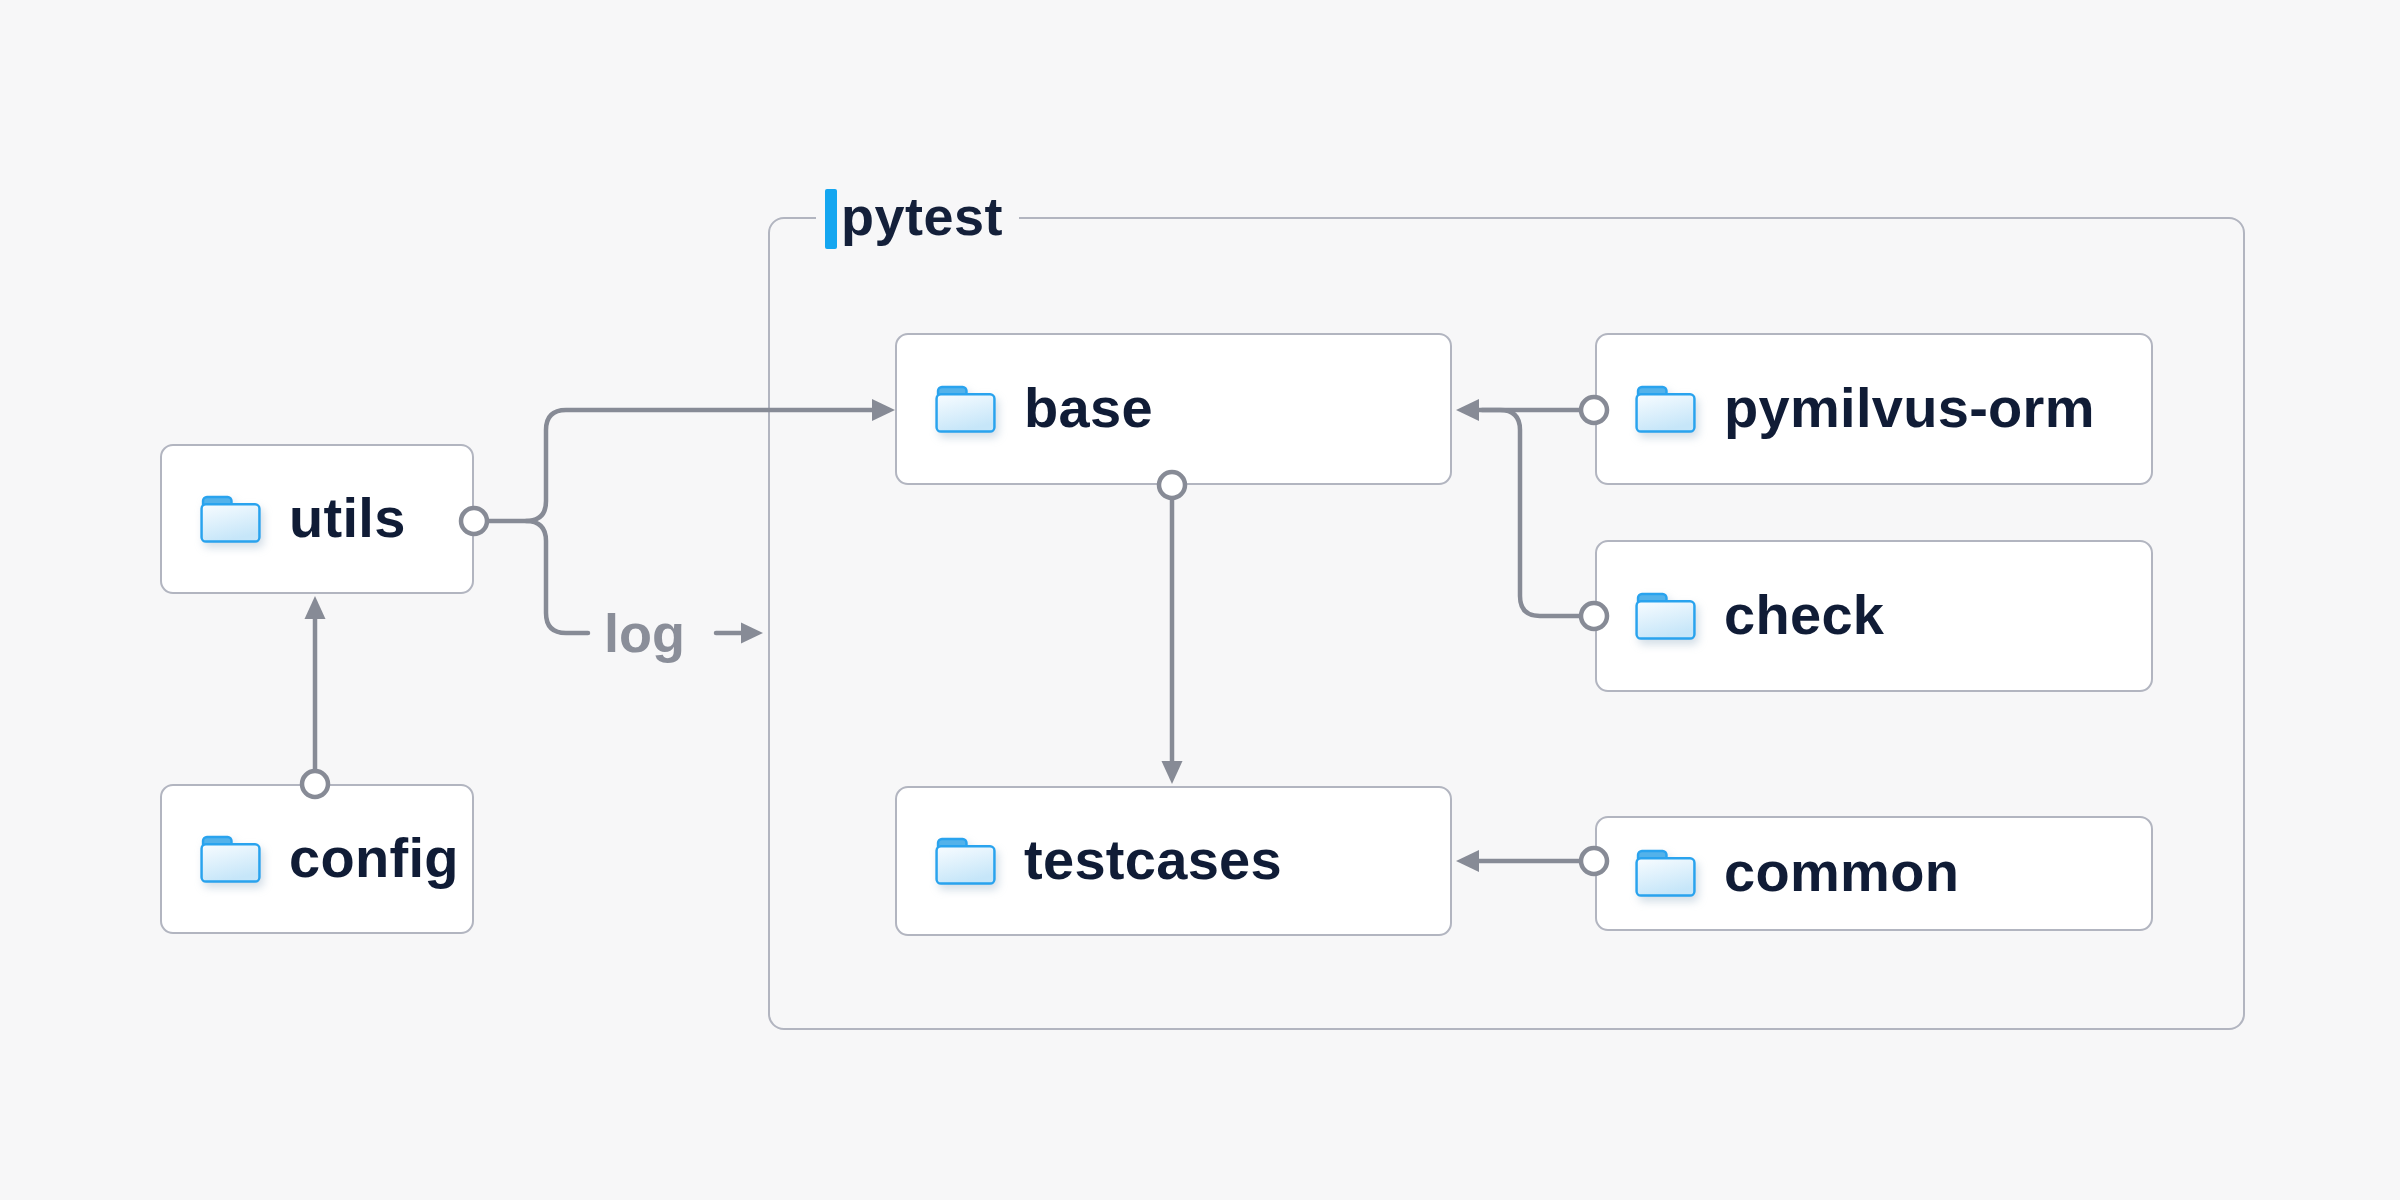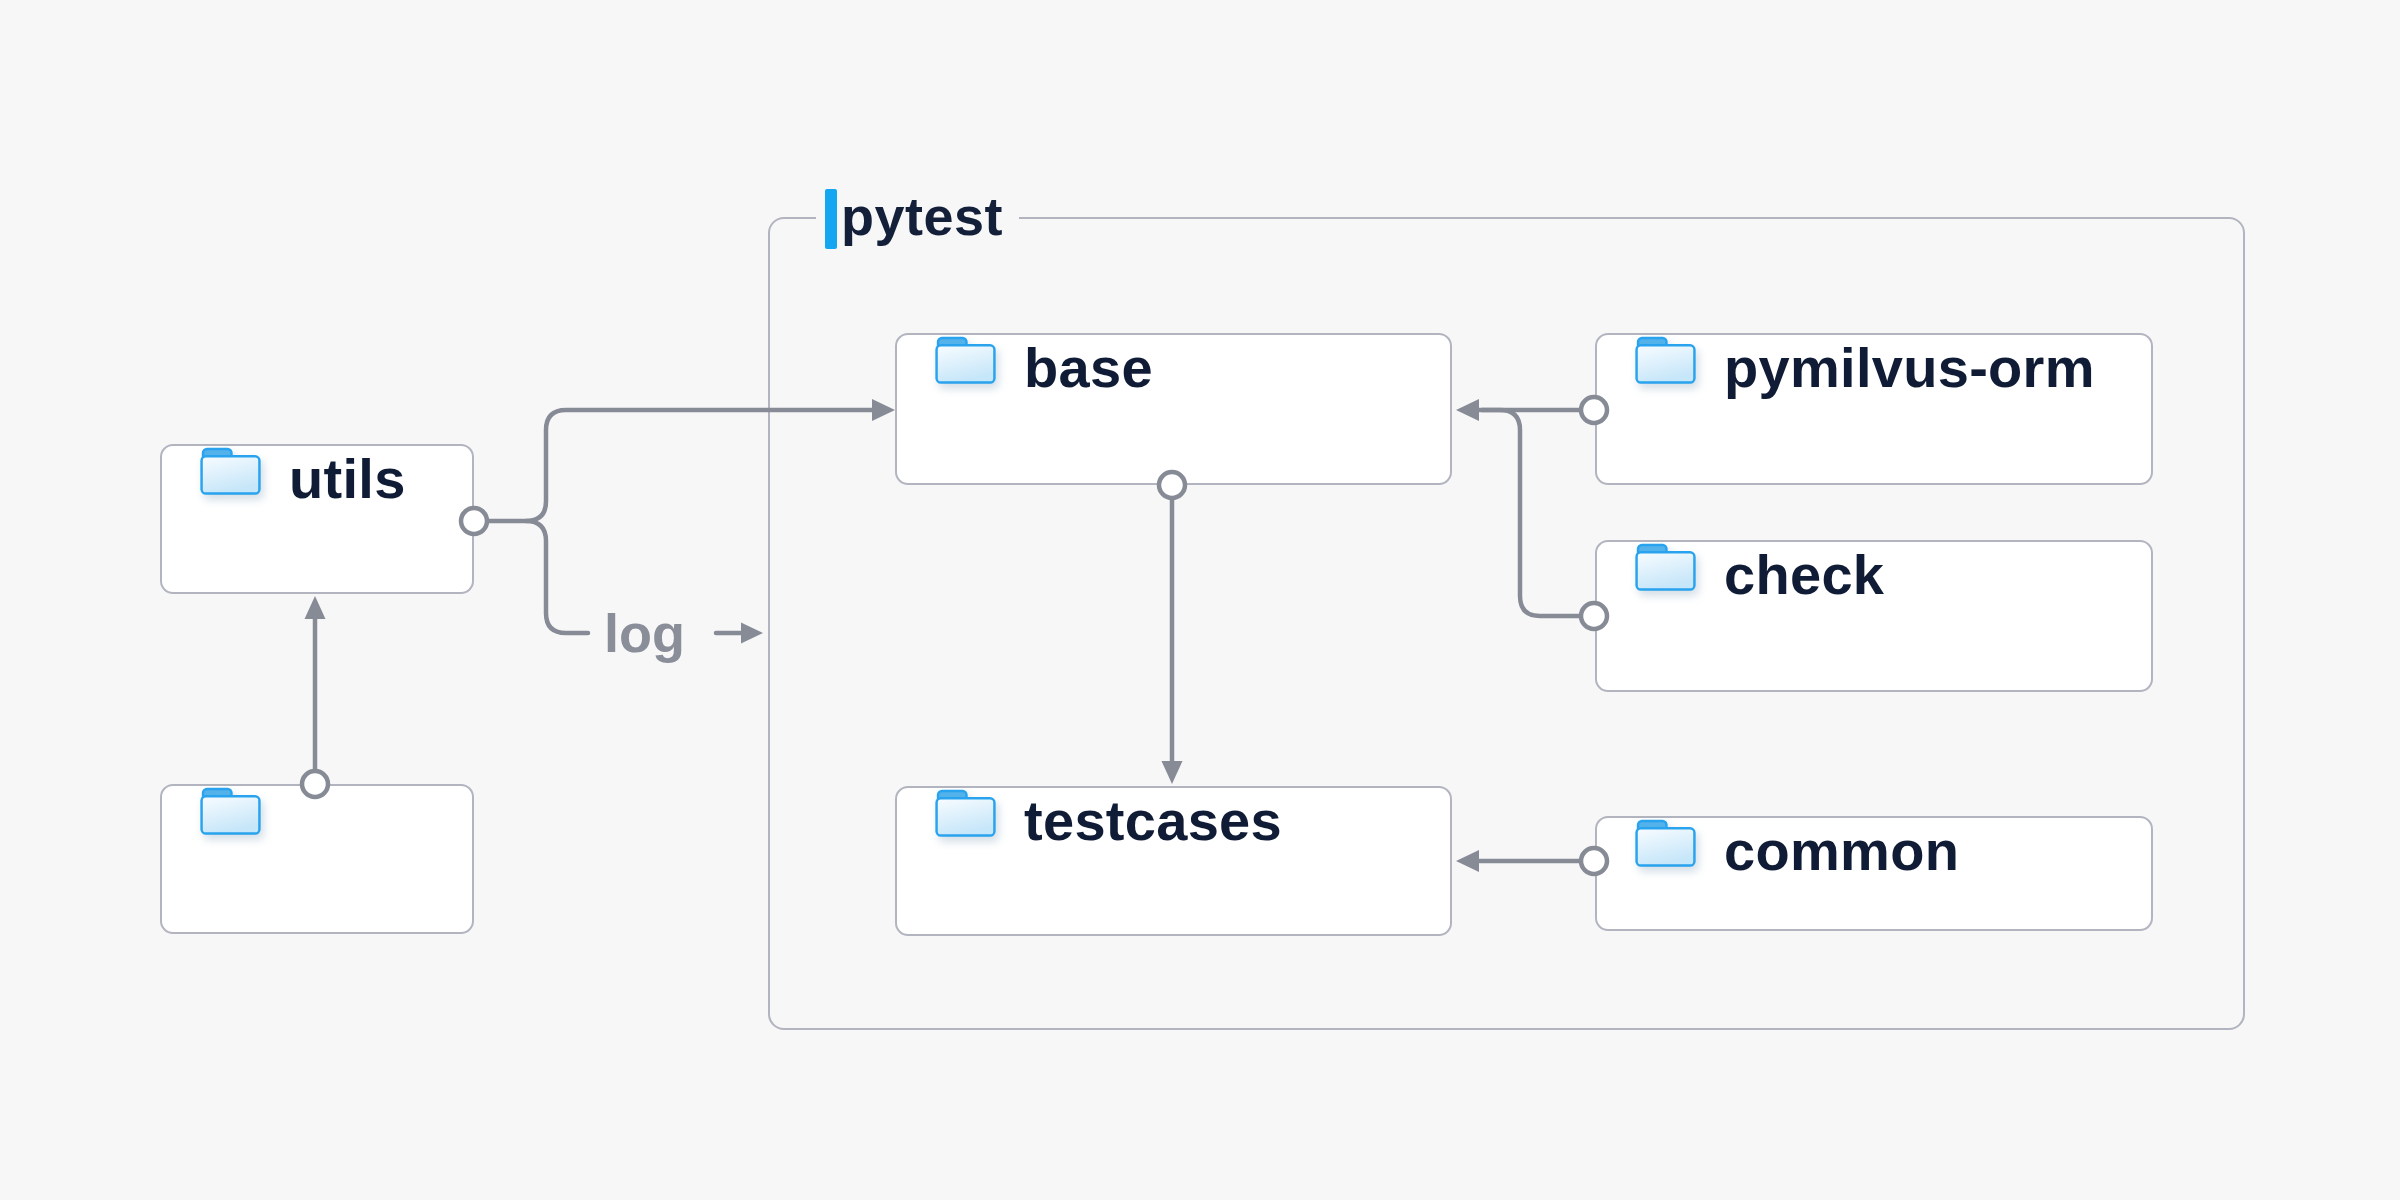--- a/index.html
+++ b/index.html
@@ -61,21 +61,21 @@
   svg.markers polygon{fill:var(--connector);}
   svg.markers circle{fill:#ffffff;stroke:var(--connector);stroke-width:4.5;}
 
   
   .node{
     position:absolute;
     background:var(--node-bg);
     border:2px solid var(--box-border);
     border-radius:13px;
     box-sizing:border-box;
-    display:flex;
+    display:flex;align-items:center;
     padding-left:37px;
     gap:27px;
     z-index:3;
   }
   .node .label{
     font-size:56px;font-weight:700;
     color:var(--node-text);
     letter-spacing:0.3px;
     white-space:nowrap;
     padding-bottom:4px;
@@ -160,20 +160,21 @@
       <rect x="2.5" y="10.5" width="59" height="38" rx="4.5" fill="url(#folderGrad)" stroke="#29a3ee" stroke-width="2.5"></rect>
     </svg>
     <span class="label">utils</span>
   </div>
 
   <div class="node" id="node-config">
     <svg class="folder" viewBox="0 0 64 52">
       <rect x="4" y="3" width="29" height="18" rx="4" fill="#53b2ea" stroke="#29a3ee" stroke-width="2.5"></rect>
       <rect x="2.5" y="10.5" width="59" height="38" rx="4.5" fill="url(#folderGrad)" stroke="#29a3ee" stroke-width="2.5"></rect>
     </svg>
+    <span class="label">config</span>
   </div>
 
   <div class="node" id="node-base">
     <svg class="folder" viewBox="0 0 64 52">
       <rect x="4" y="3" width="29" height="18" rx="4" fill="#53b2ea" stroke="#29a3ee" stroke-width="2.5"></rect>
       <rect x="2.5" y="10.5" width="59" height="38" rx="4.5" fill="url(#folderGrad)" stroke="#29a3ee" stroke-width="2.5"></rect>
     </svg>
     <span class="label">base</span>
   </div>
 

